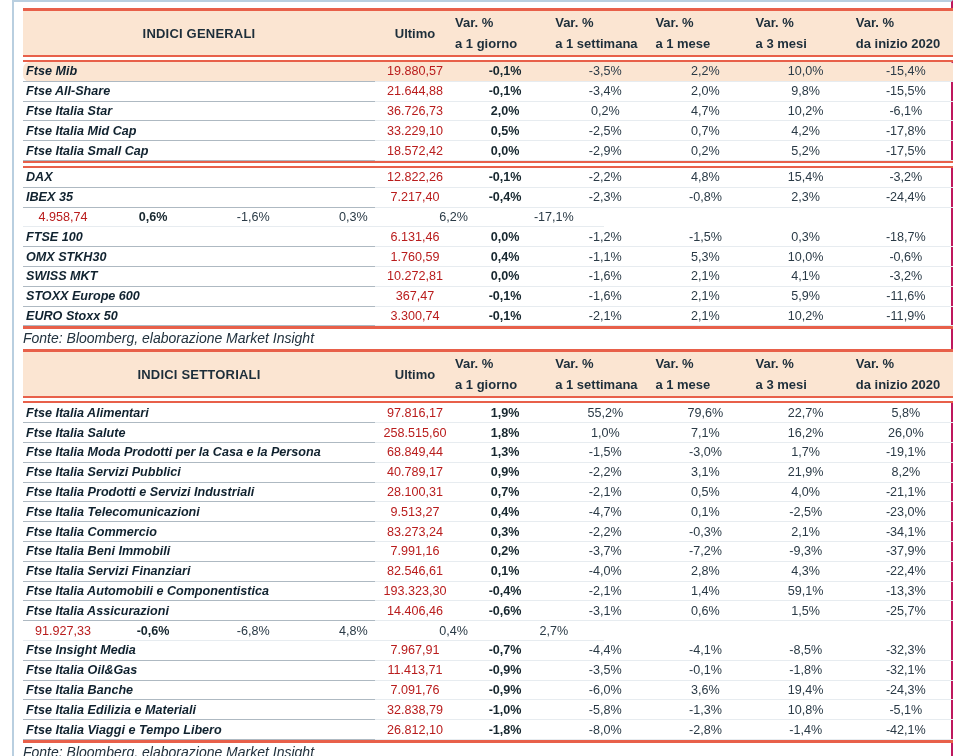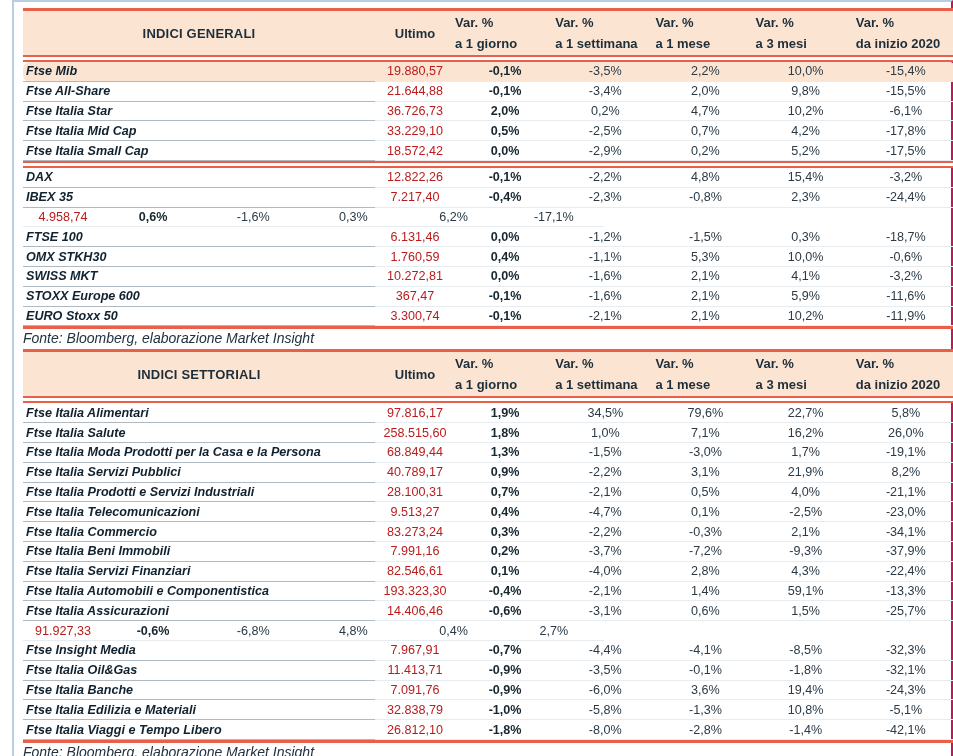--- a/index.html
+++ b/index.html
@@ -227,21 +227,21 @@
           <span>Var. %</span>
           <span>da inizio 2020</span>
         </div>
       </header>
       <div class="line dbl"></div>
       <div class="rows">
           <div class="r">
             <div class="c name">Ftse Italia Alimentari</div>
             <div class="c num">97.816,17</div>
             <div class="c var b">1,9%</div>
-            <div class="c var">34,5%</div>
+            <div class="c var">55,2%</div>
             <div class="c var">79,6%</div>
             <div class="c var">22,7%</div>
             <div class="c var">5,8%</div>
           </div>
           <div class="r">
             <div class="c name">Ftse Italia Salute</div>
             <div class="c num">258.515,60</div>
             <div class="c var b">1,8%</div>
             <div class="c var">1,0%</div>
             <div class="c var">7,1%</div>

